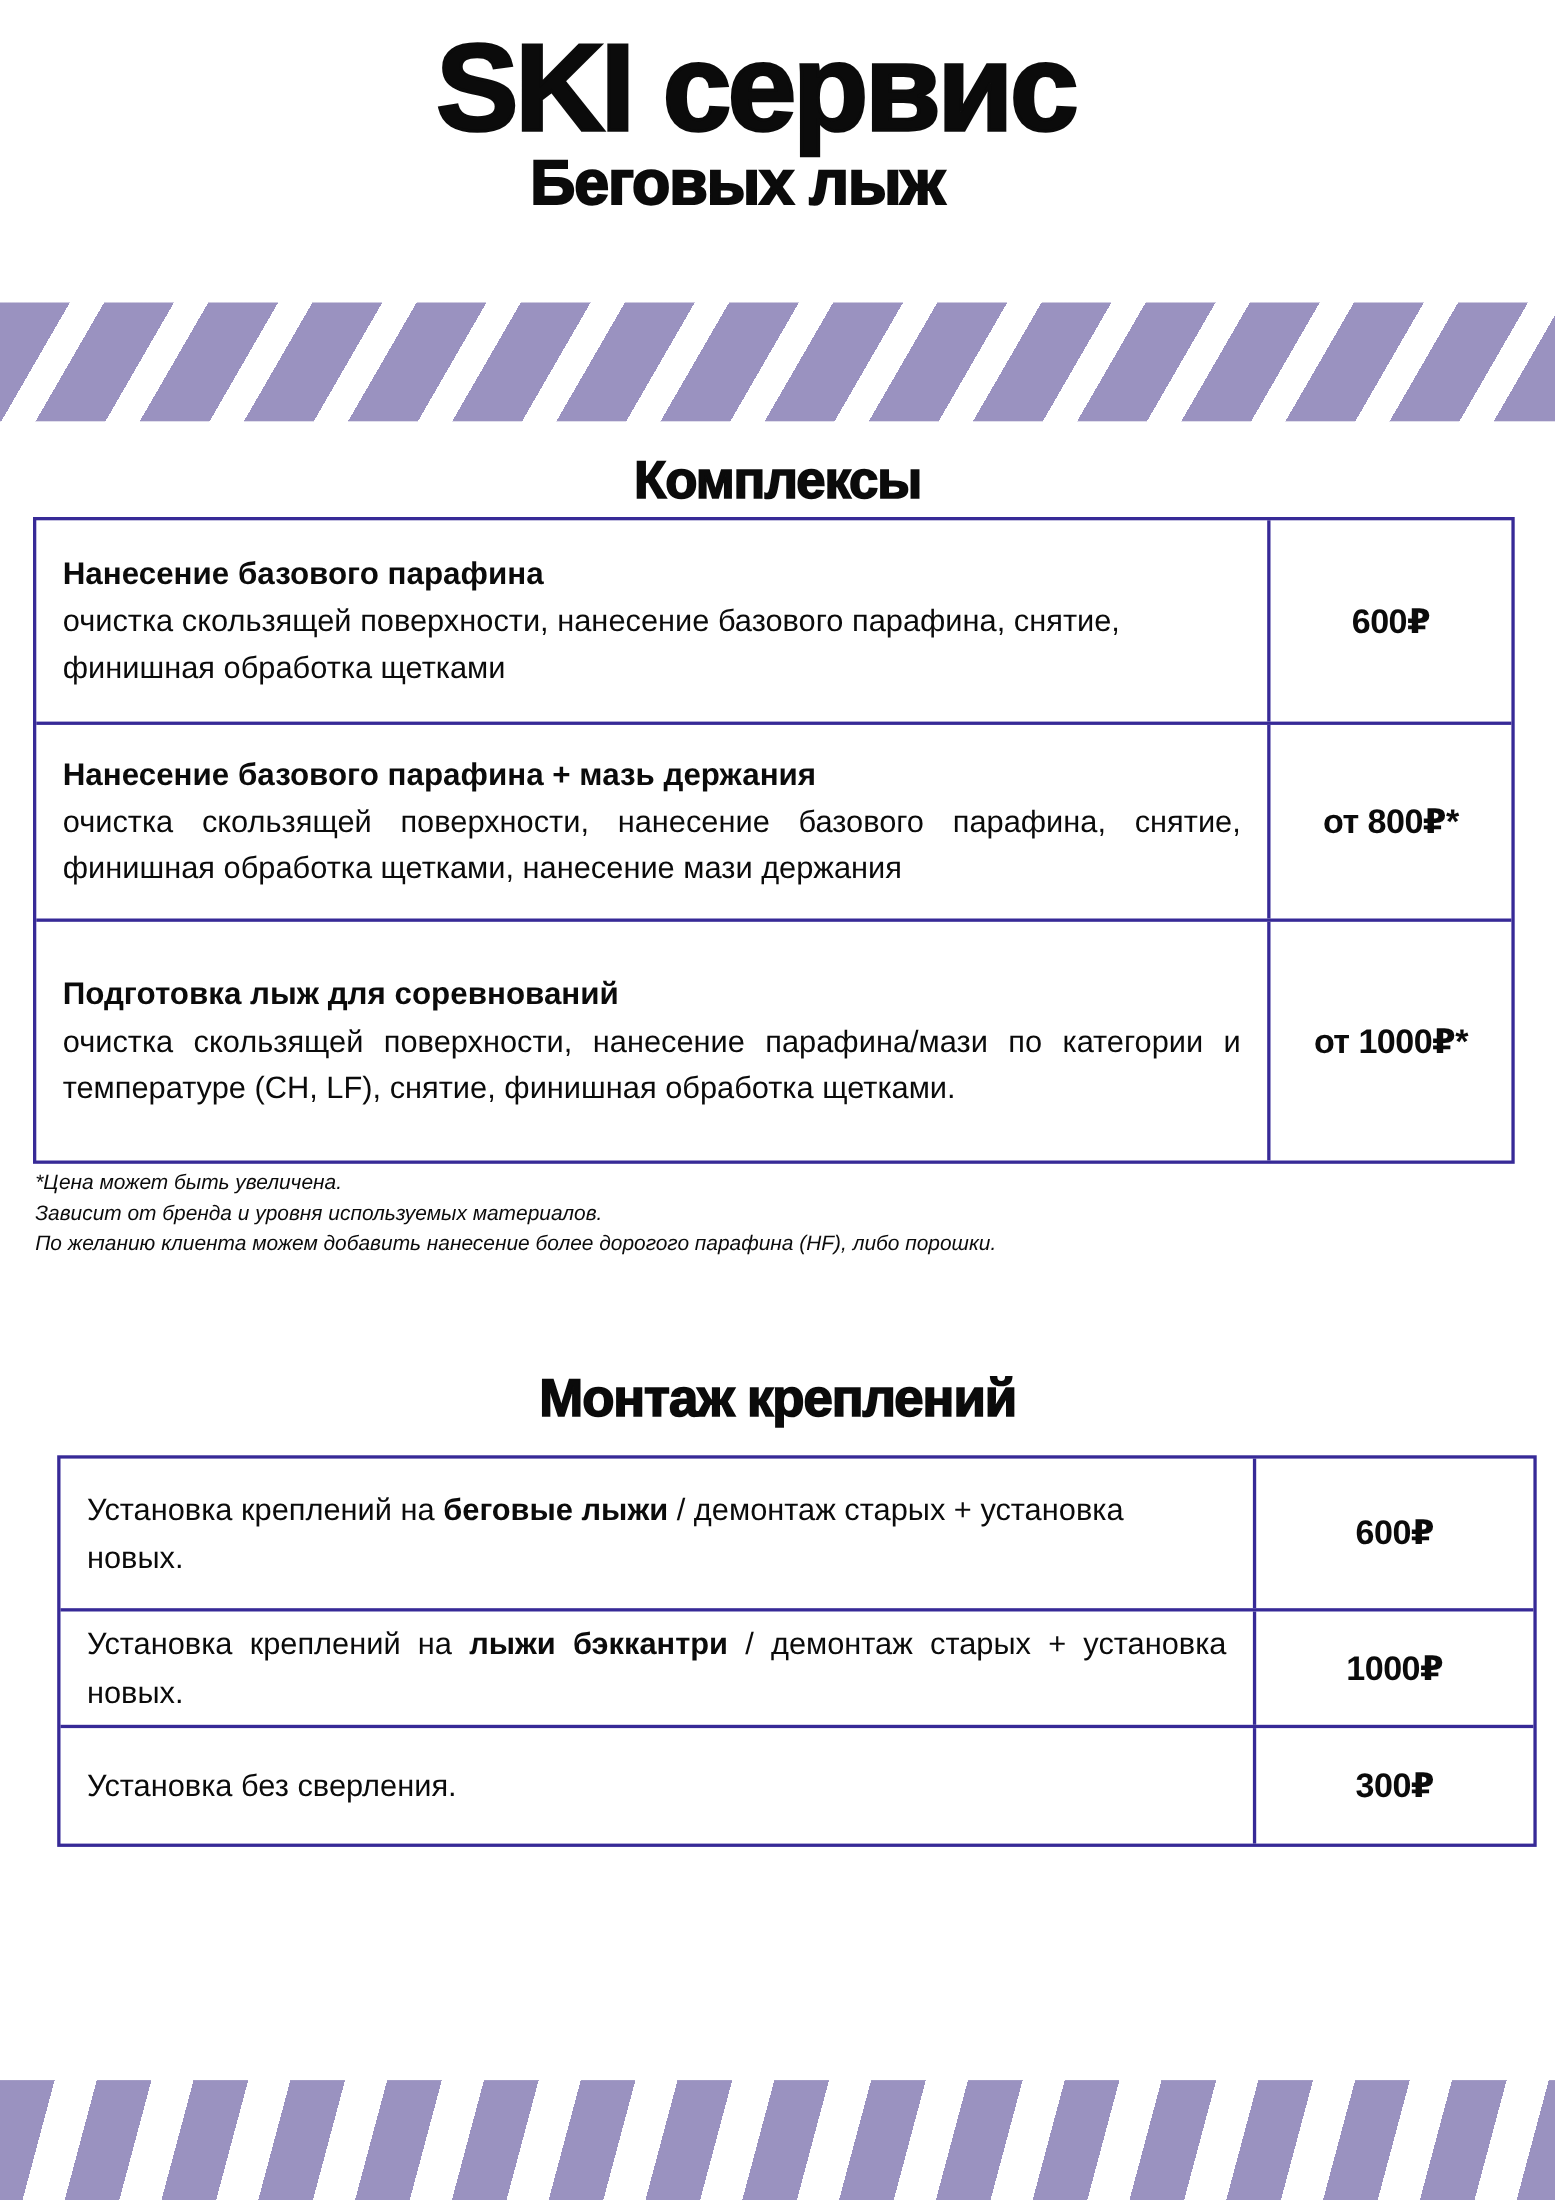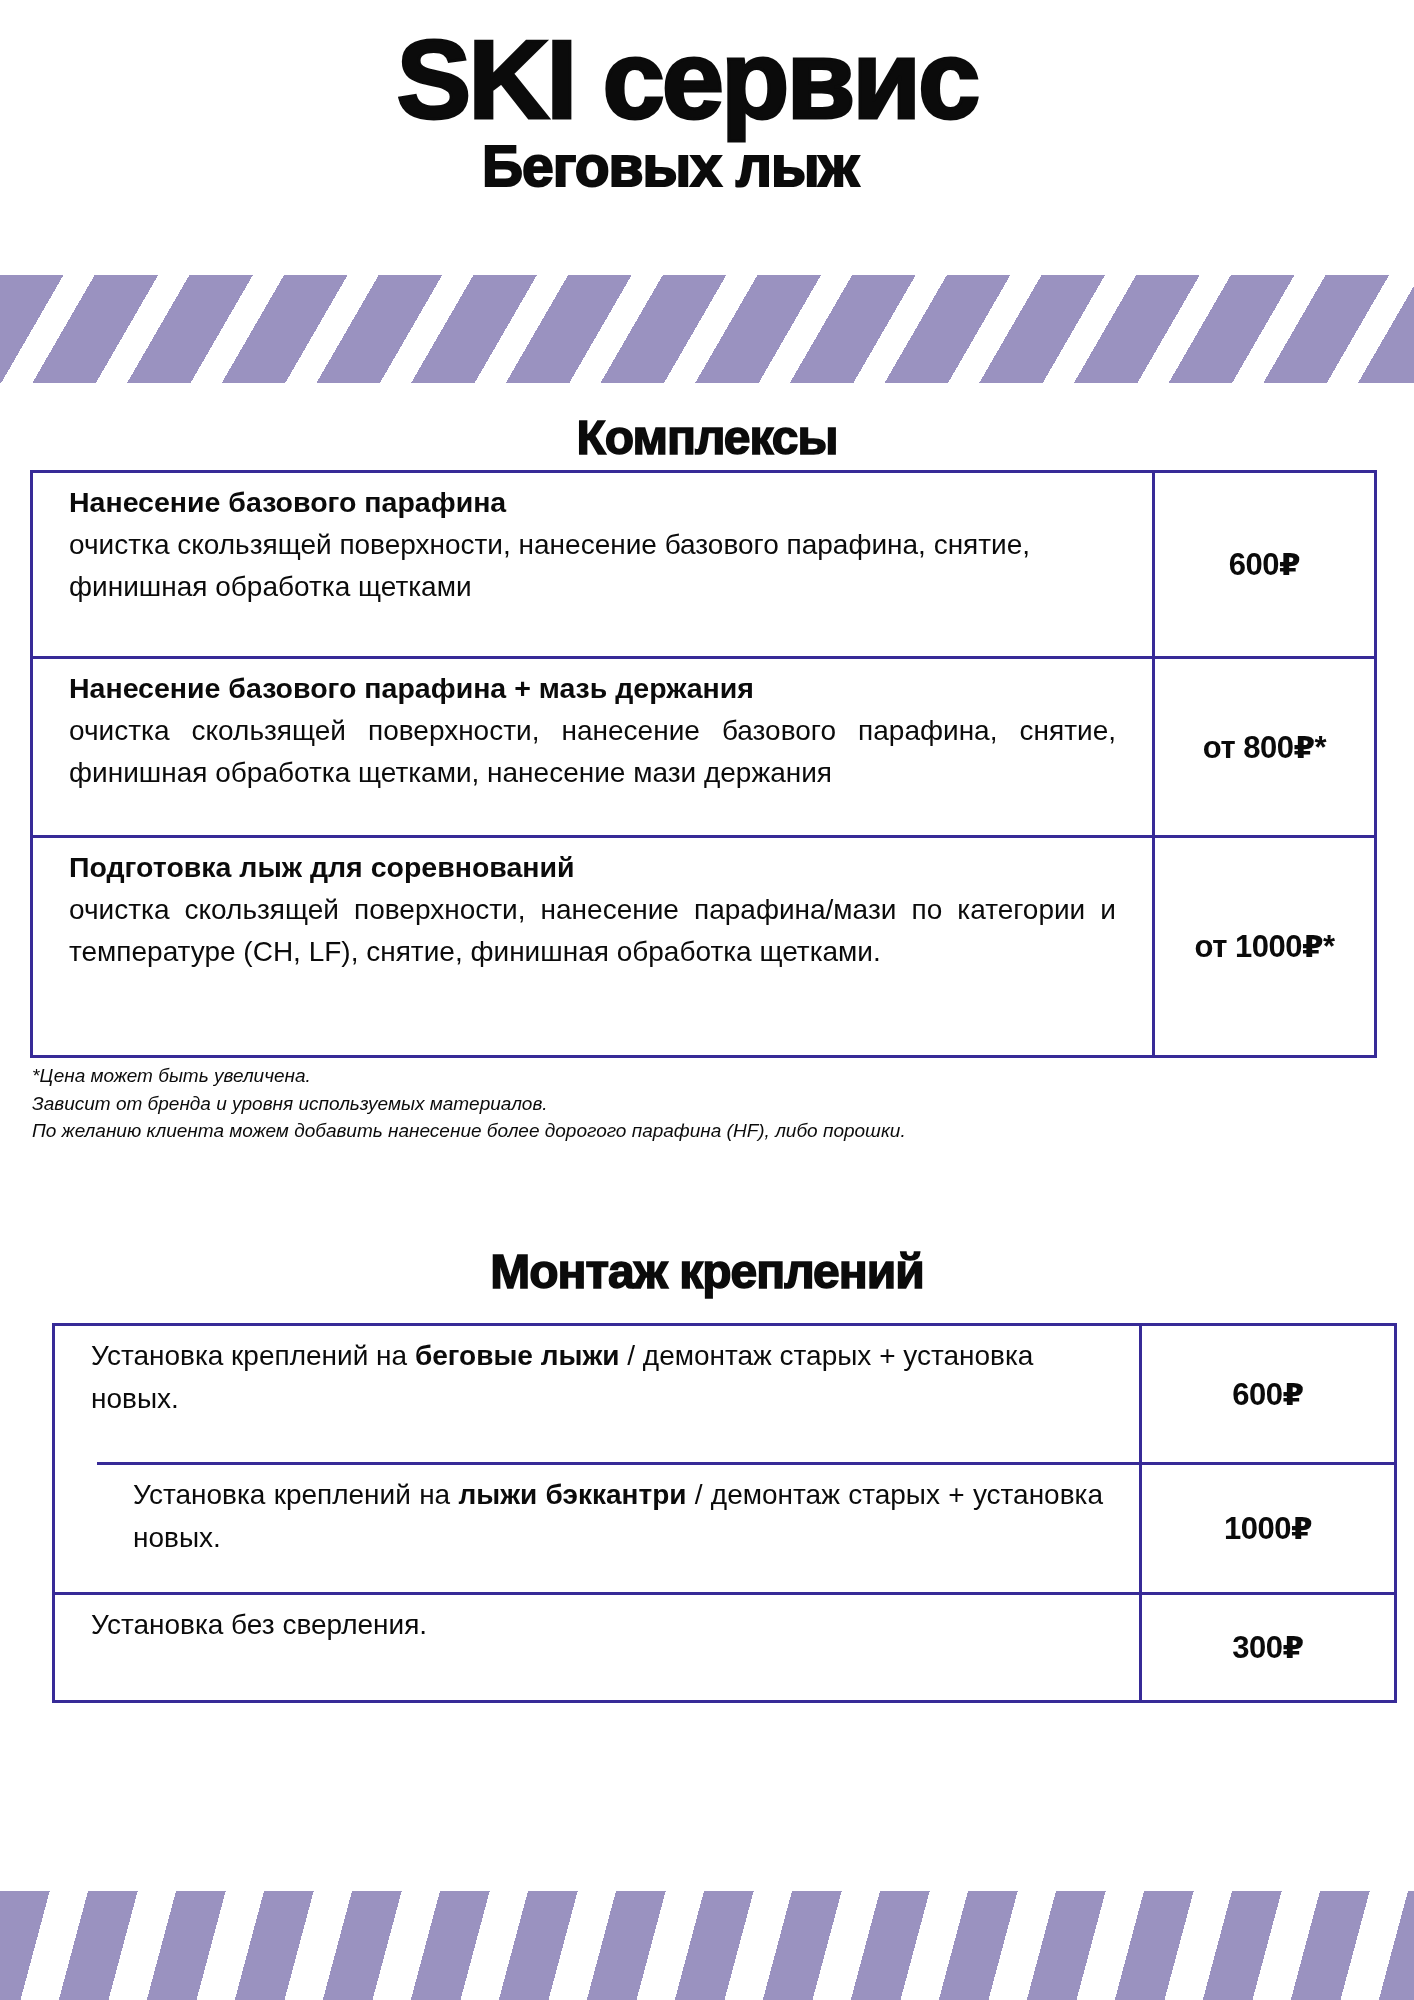--- a/index.html
+++ b/index.html
@@ -44,42 +44,42 @@
   .stripes-bottom{
     top:1891px;height:109px;
     background:repeating-linear-gradient(105deg,var(--stripe) 0 48px,#ffffff 48px 85px);
   }
 
   
   .price-table{border:3px solid var(--border);background:#fff;}
   .t-row{display:flex;align-items:stretch;}
   .t-row + .t-row{border-top:3px solid var(--border);}
   .t-cell{
-    flex:1;min-width:0;display:flex;flex-direction:column;justify-content:flex-start;
-    padding:8px 36px;font-size:28px;line-height:1.5;
+    flex:1;min-width:0;display:flex;flex-direction:column;justify-content:center;
+    padding:8px 24px;font-size:28px;line-height:1.5;
   }
   .t-title{font-weight:bold;font-size:28.5px;}
   .t-desc{font-size:28px;}
   .just{text-align:justify;}
   .t-price{
     display:flex;align-items:center;justify-content:center;
     border-left:3px solid var(--border);
     font-weight:bold;font-size:31px;letter-spacing:-0.5px;white-space:nowrap;
   }
 
   .table-complexes{left:30px;top:470px;width:1347px;}
   .table-complexes .t-price{width:222px;}
   .table-complexes .r1{height:183px;}
   .table-complexes .r2{height:179px;}
   .table-complexes .r3{height:220px;}
 
   .table-mounting{left:52px;top:1323px;width:1345px;}
   .table-mounting .t-price{width:255px;}
   .table-mounting .r1{height:136px;}
-  .table-mounting .r2{height:130px;margin-left:42px;}
+  .table-mounting .r2{height:106px;}
   .table-mounting .r3{height:108px;}
   .table-mounting .t-cell{font-size:29px;line-height:1.55;}
   .t-bold{font-weight:bold;}
 
   
   .footnotes{
     left:32px;top:1062px;width:1360px;
     font-style:italic;font-size:19px;line-height:1.45;
   }
 </style>

